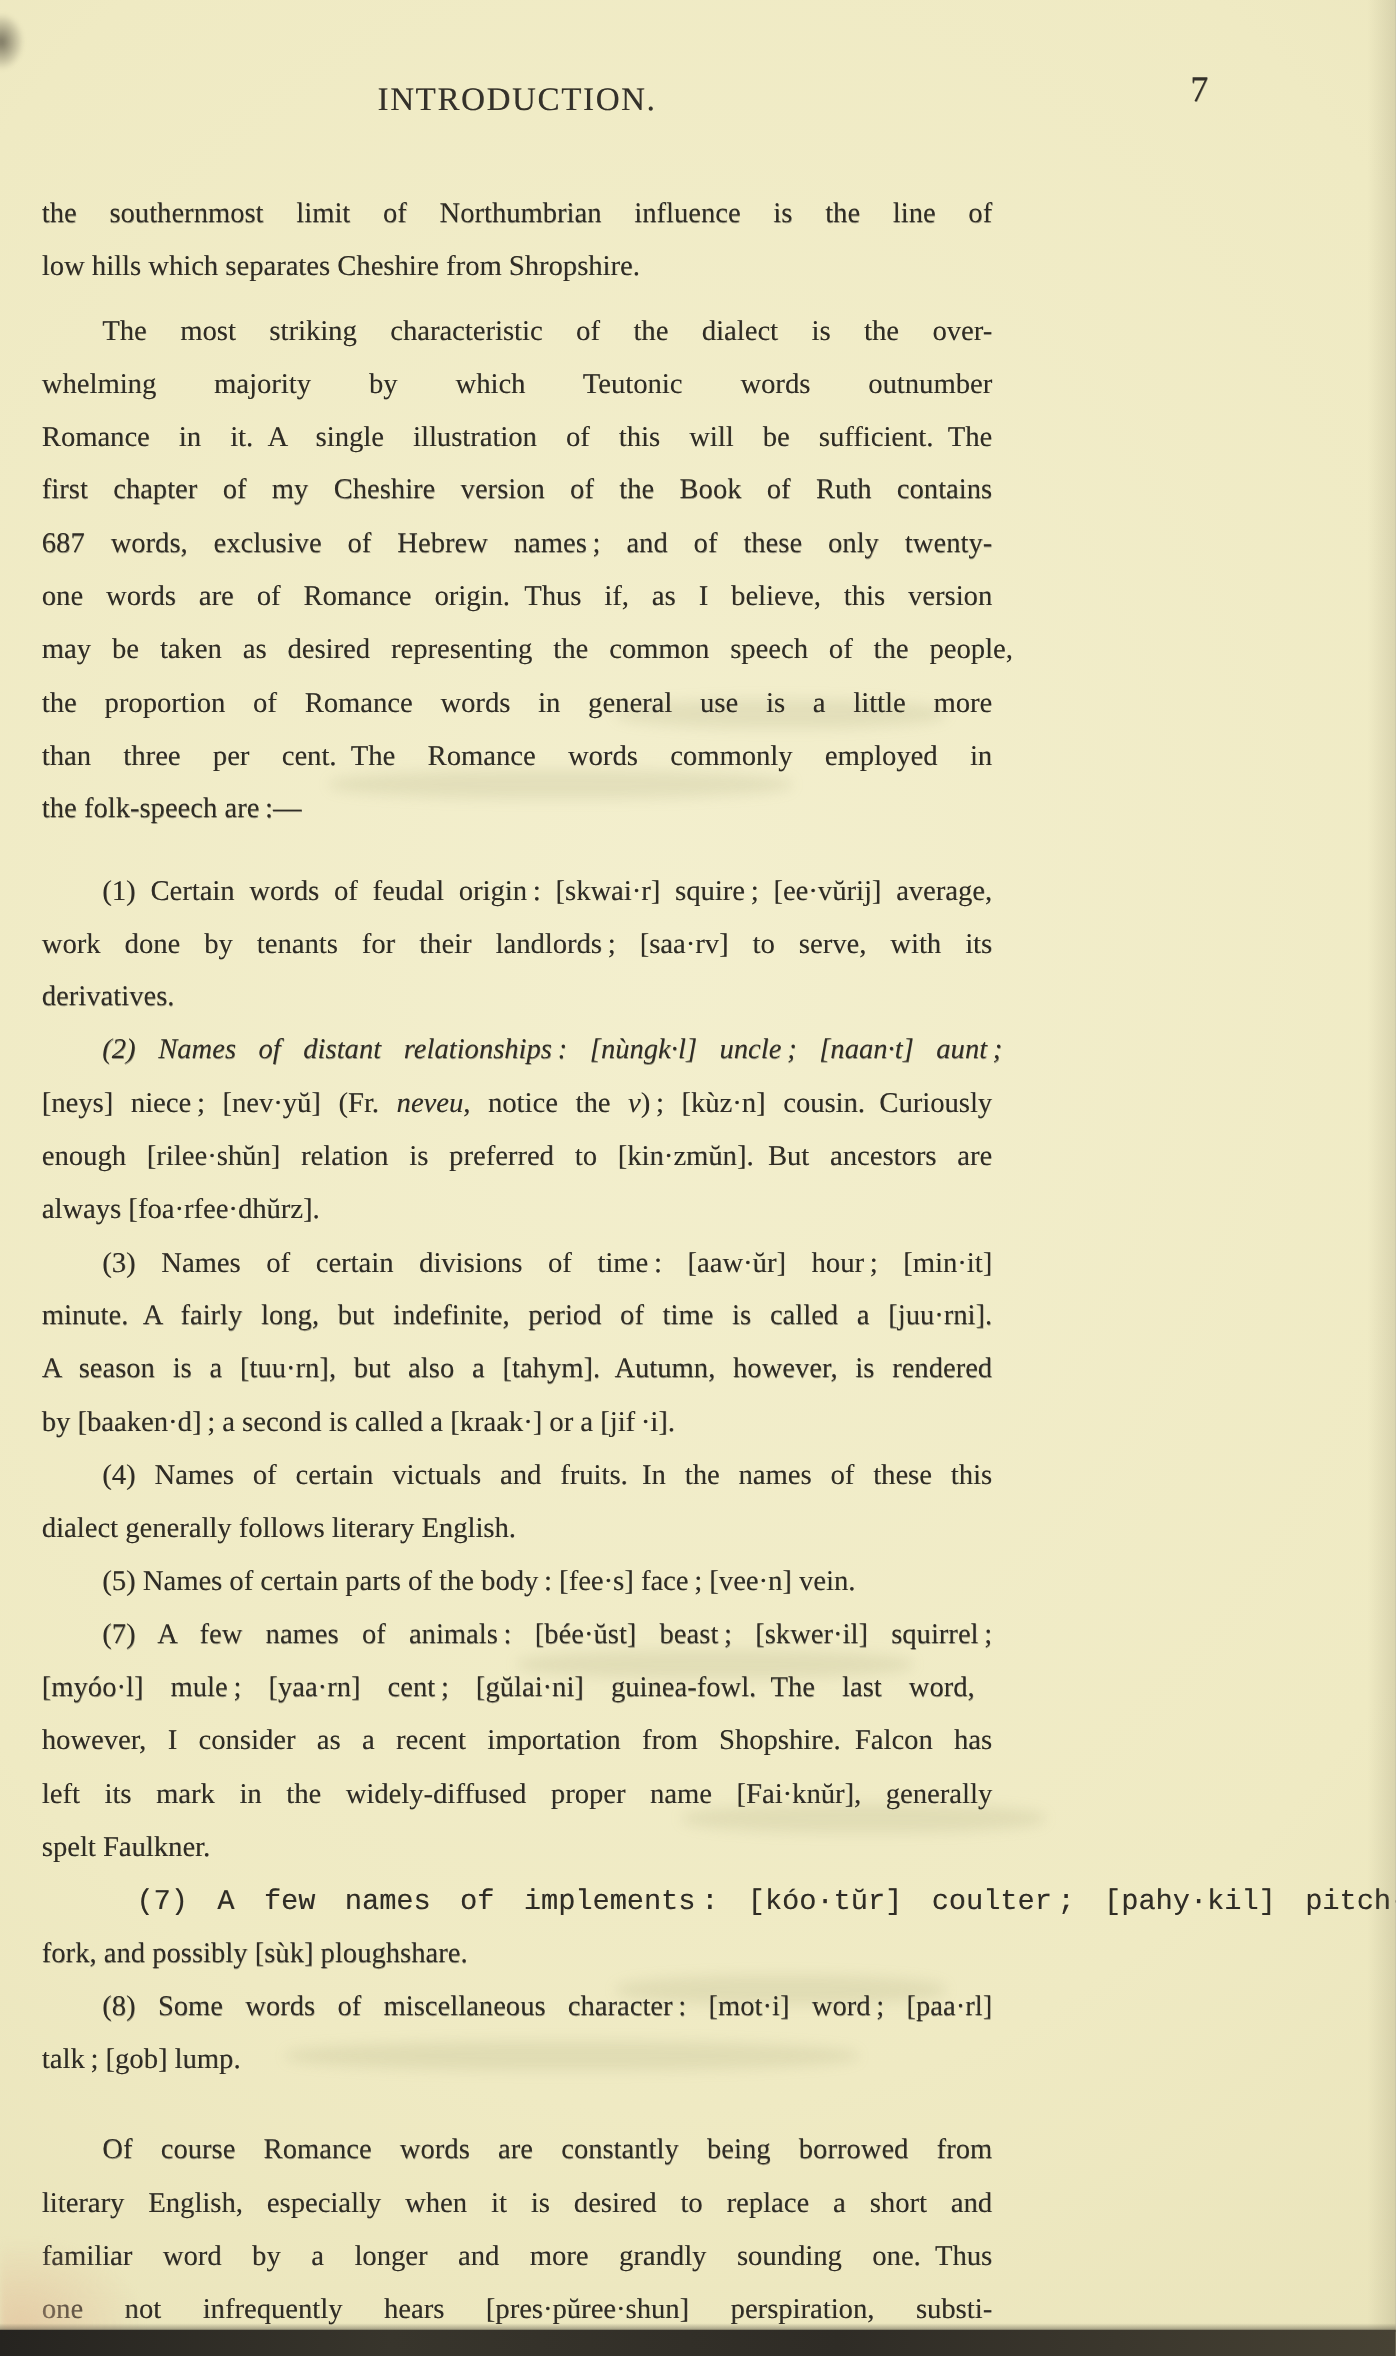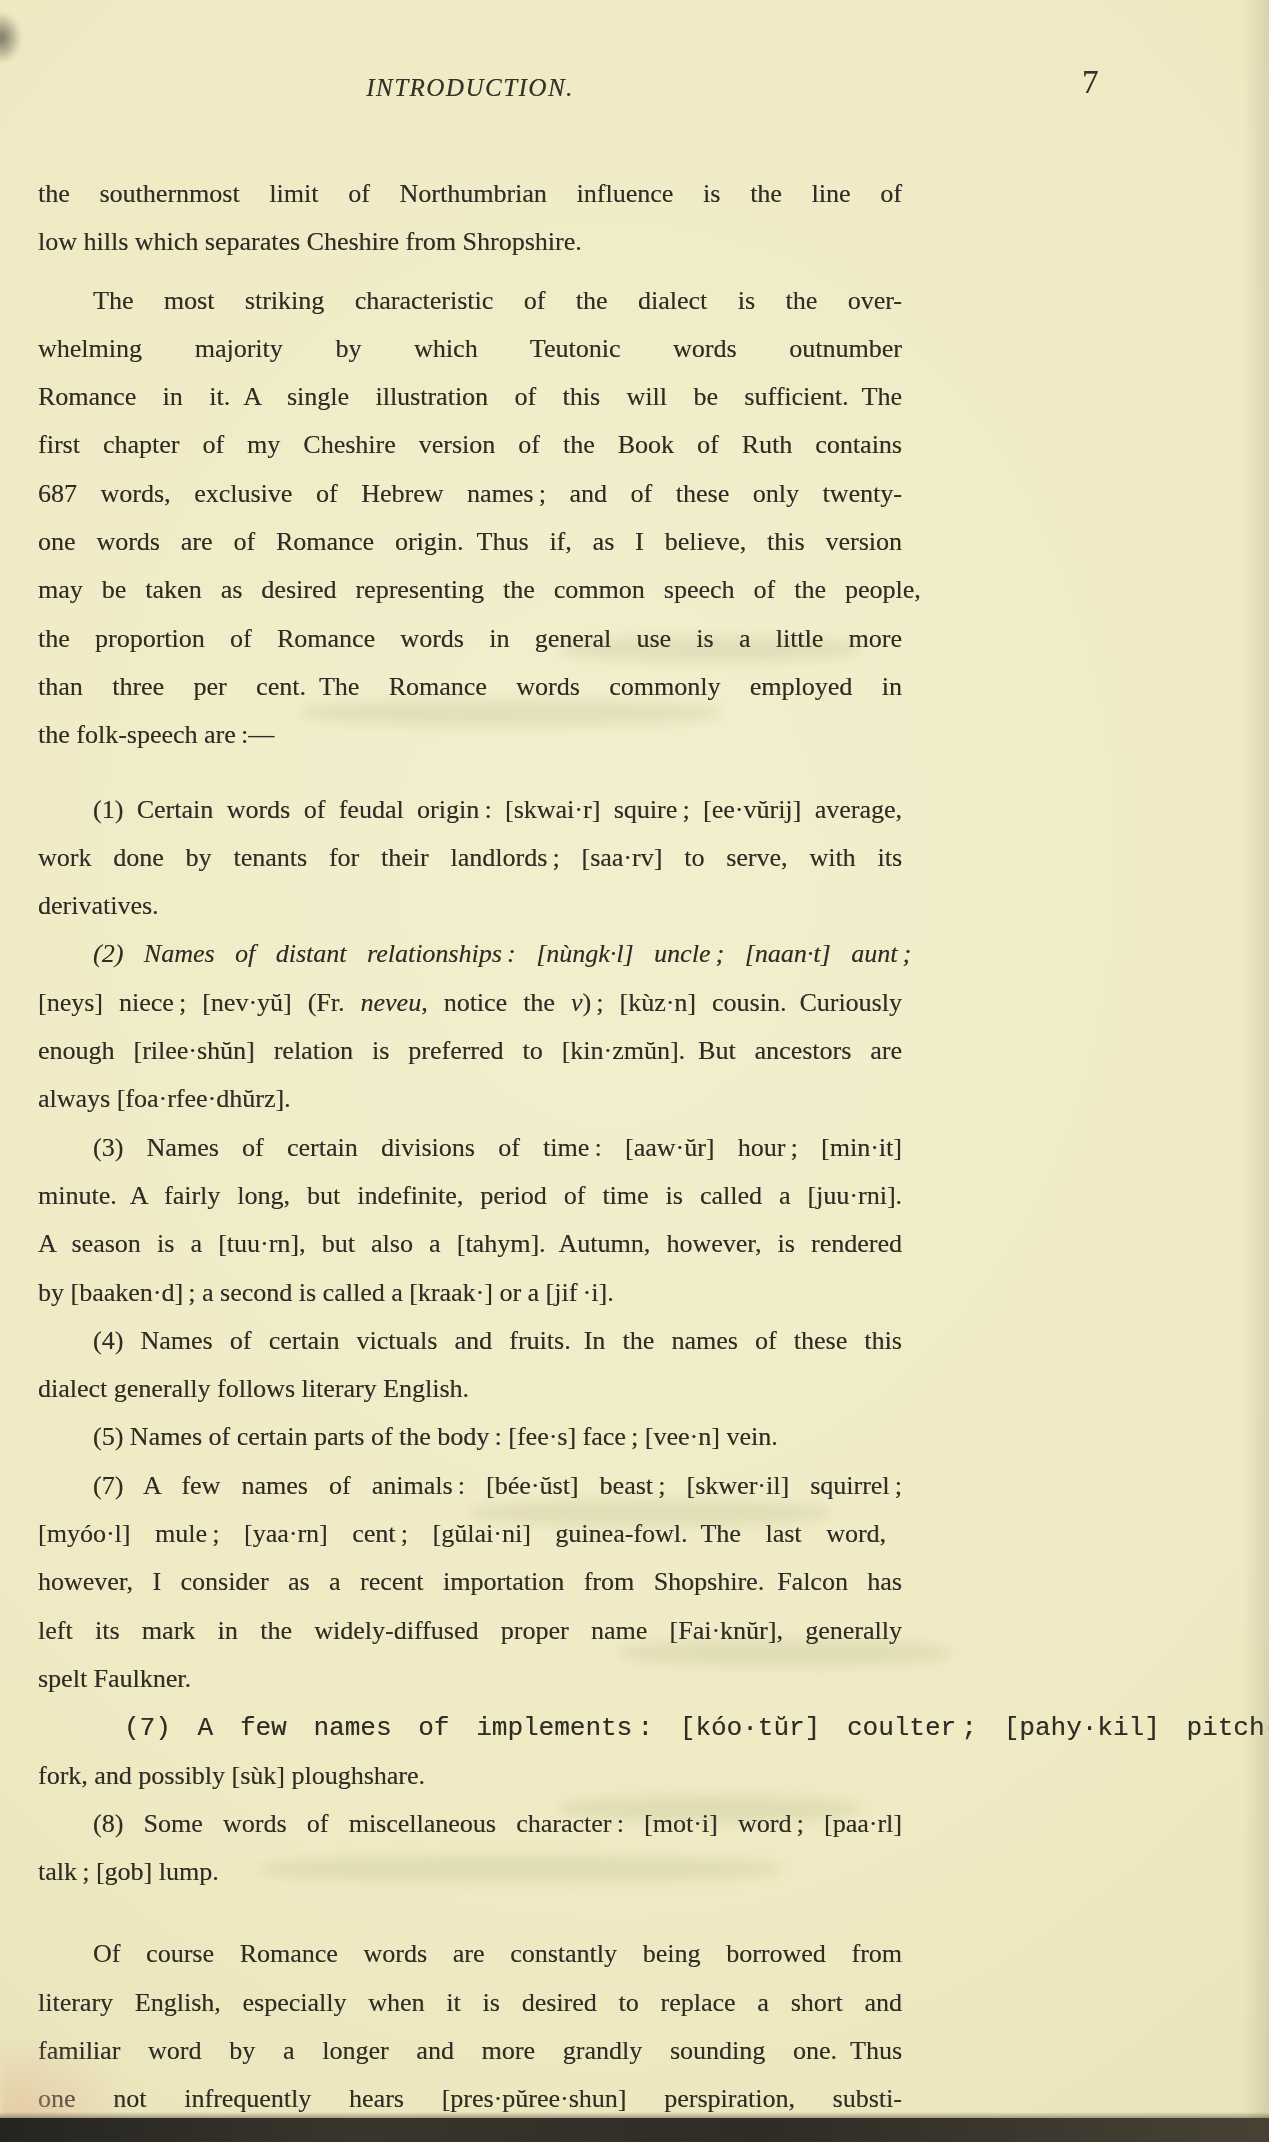--- a/index.html
+++ b/index.html
@@ -9,23 +9,22 @@
       radial-gradient(ellipse 120% 90% at 48% 40%,
         #f3efce 0%, var(--paper,#efeac3) 55%, #e8e2b8 86%, #ded7ab 100%);
     font-family:"Liberation Serif","DejaVu Serif",serif;
     color:var(--ink,#2f2c25);
   }
   .running-header {
     position:absolute; left:38px; top:74px; width:864px; height:40px;
     text-align:center;
   }
   .running-header .title {
-    font-size:25px; letter-spacing:1.5px; color:var(--header_ink,#34312a);
+    font-size:30px; letter-spacing:1.5px; color:var(--header_ink,#34312a);
     text-shadow:0.3px 0.3px 0.5px rgba(47,44,37,.5);
-    font-style:italic;
   }
   .pagenum {
     position:absolute; left:1082px; top:64px; width:60px;
     font-size:33px; color:var(--header_ink,#34312a);
     text-shadow:0.3px 0.3px 0.6px rgba(47,44,37,.5);
   }
   .textblock {
     position:absolute; left:38px; top:170px; width:864px;
     font-size:26px;
     text-shadow:0.3px 0.3px 0.5px rgba(47,44,37,.45);

